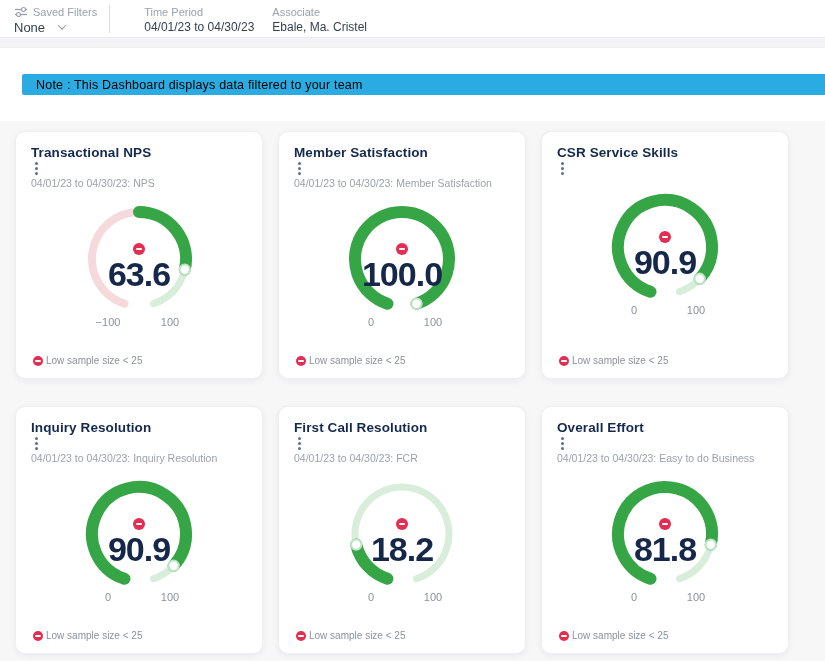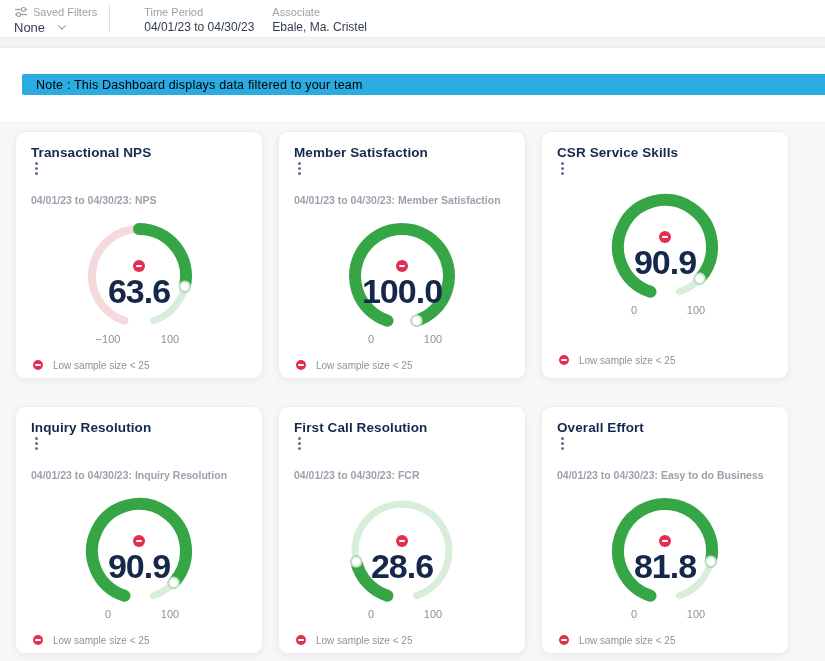--- a/index.html
+++ b/index.html
@@ -30,35 +30,35 @@
   
   .content { background:#f7f7f8; height:549px; padding:10px 0 0 15px; }
   .grid { display:grid; grid-template-columns:repeat(3,248px); gap:27px 15px; }
 
   .card { width:248px; height:248px; background:#fff; border:1px solid #efeff2; border-radius:10px;
     box-shadow:0 2px 6px rgba(30,40,60,0.06); padding:13px 15px 12px; display:flex; flex-direction:column; }
   .card-head { display:flex; justify-content:flex-end; align-items:flex-start;flex-direction:column; }
   .card-title { font-size:13.5px; font-weight:700; color:#15294d; letter-spacing:.1px; }
   .kebab { display:flex; flex-direction:column; gap:2px; padding:2px 4px; cursor:pointer; margin-right:2px; }
   .kebab i { width:3px; height:3px; border-radius:50%; background:#5d6f8e; display:block; }
-  .card-sub { margin-top:17px; font-size:10.5px; color:#9aa2ac;font-weight:bold; }
+  .card-sub { margin-top:0; font-size:10.5px; color:#9aa2ac; }
 
   .gauge-wrap { position:relative; height:150px; margin-top:4px; }
   .gauge-wrap svg { display:block; margin:0 auto; }
   svg text.axis-label { font-size:11px; fill:#8b929c; }
   .value-row { position:absolute; left:0; right:0; top:50px; display:flex; align-items:center;
     justify-content:center; gap:2px;flex-direction:column; }
   .gauge-value { font-size:34px; font-weight:700; color:#16284a; letter-spacing:-1px; line-height:1; }
 
   .warn-dot { width:12px; height:12px; min-width:12px; border-radius:50%; background:#e32d51; position:relative; }
   .warn-dot::after { content:""; position:absolute; left:22%; right:22%; top:40%; height:2.4px;
     border-radius:2px; background:#fff; }
   .warn-dot.small { width:10px; height:10px; min-width:10px; }
 
-  .card-foot { margin-top:auto; display:flex; gap:10px;
+  .card-foot { margin-top:auto; display:flex; align-items:center; gap:3px;
     font-size:10px; color:#8b929c; padding-left:2px; }
 </style>
 </head>
 <body>
 
 <div class="topbar">
   <div class="tb-group">
     <div class="tb-label-row">
       <svg width="14" height="12" viewBox="0 0 14 12">
         <line x1="1" y1="3.5" x2="13" y2="3.5" stroke="#98a0aa" stroke-width="1.3"></line>
@@ -223,21 +223,21 @@
     <div class="gauge-wrap">
       <svg class="gauge" width="170" height="150" viewBox="0 0 170 150">
         <path d="M 70.48 110.70 A 47 47 0 1 1 99.52 110.70" fill="none" stroke="#d8edda" stroke-width="7" stroke-linecap="round"></path>
             <path d="M 70.48 110.70 A 47 47 0 0 1 39.21 76.60" fill="none" stroke="#36a546" stroke-width="12" stroke-linecap="round"></path>
             <circle cx="39.21" cy="76.60" r="5.2" fill="#fff" stroke="#bfe3c6" stroke-width="2"></circle>
             <text class="axis-label" x="54" y="133" text-anchor="middle">0</text>
         <text class="axis-label" x="116" y="133" text-anchor="middle">100</text>
       </svg>
       <div class="value-row">
         <span class="warn-dot"></span>
-        <span class="gauge-value">28.6</span>
+        <span class="gauge-value">18.2</span>
       </div>
     </div>
     <div class="card-foot">
       <span class="warn-dot small"></span>
       <span>Low sample size &lt; 25</span>
     </div>
   </div>
 
   <div class="card">
     <div class="card-head">

